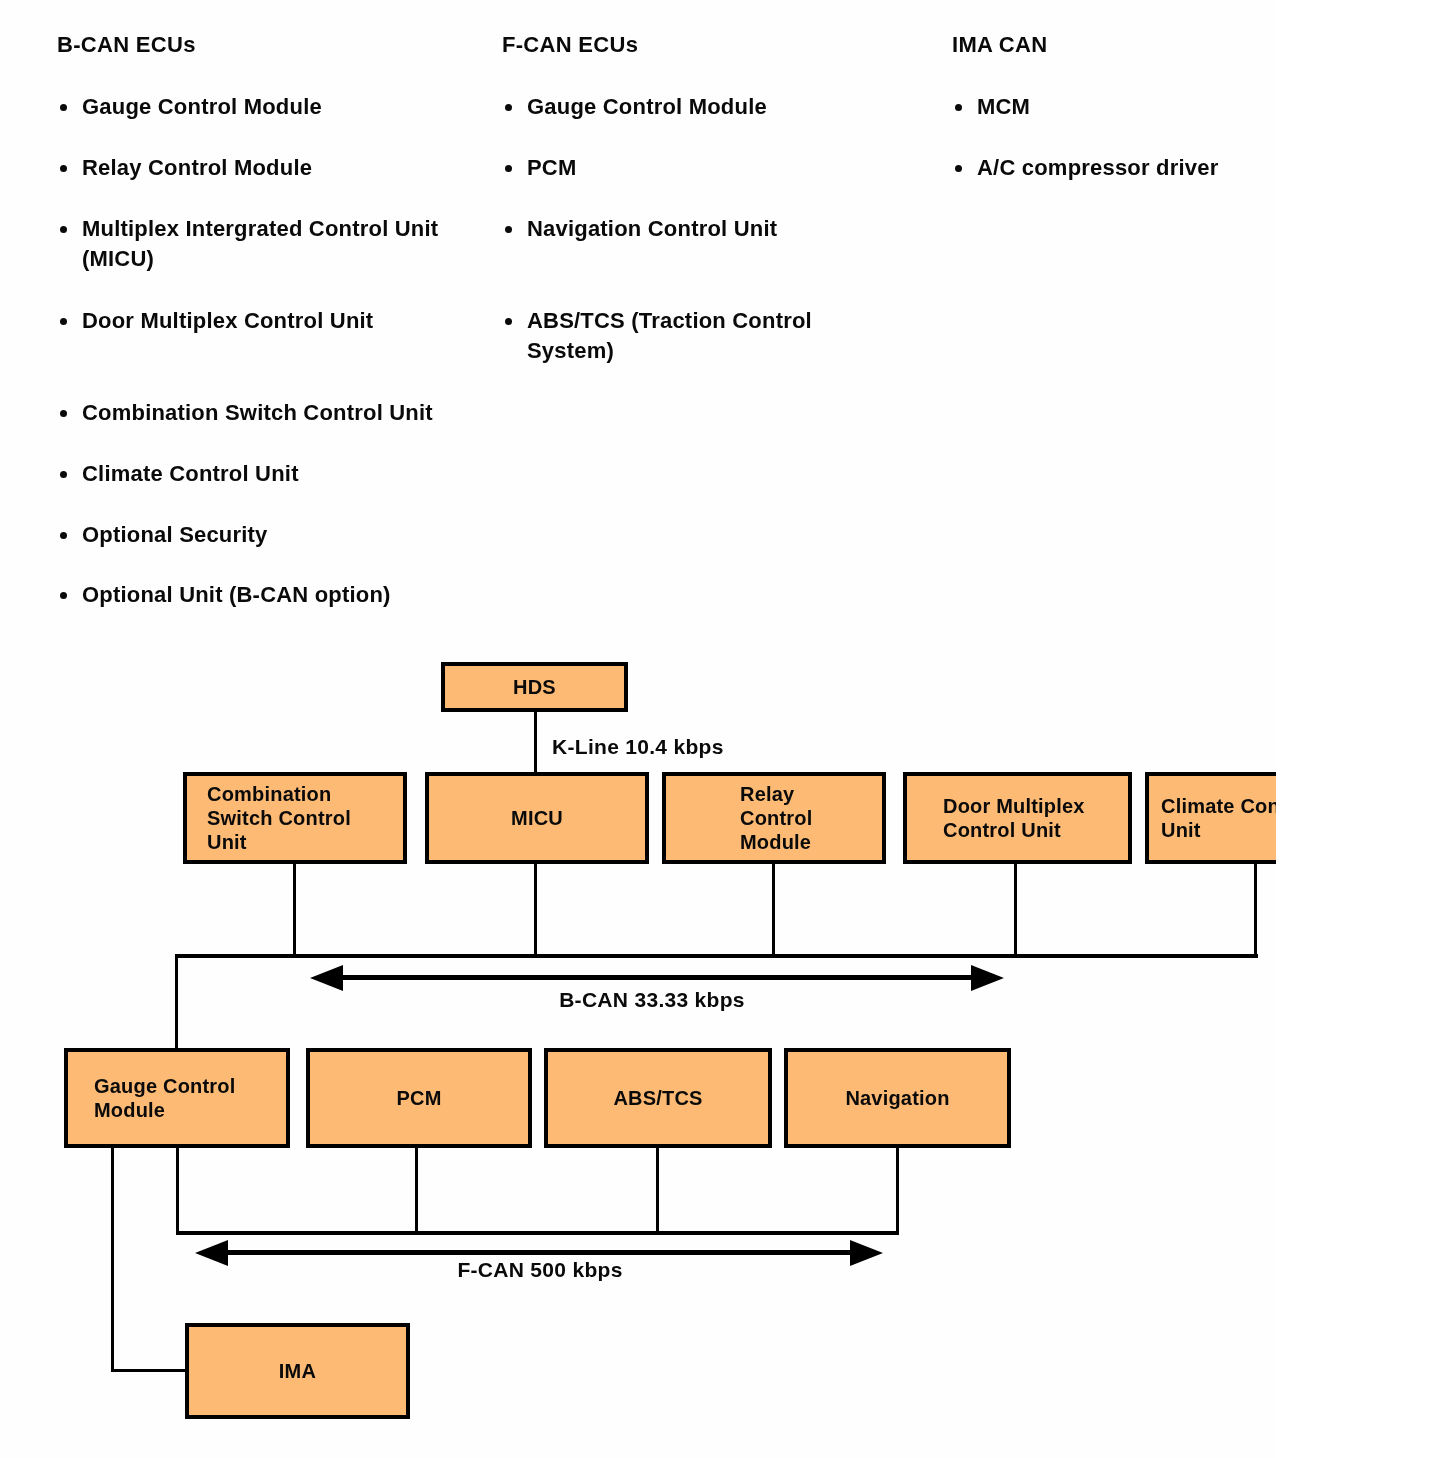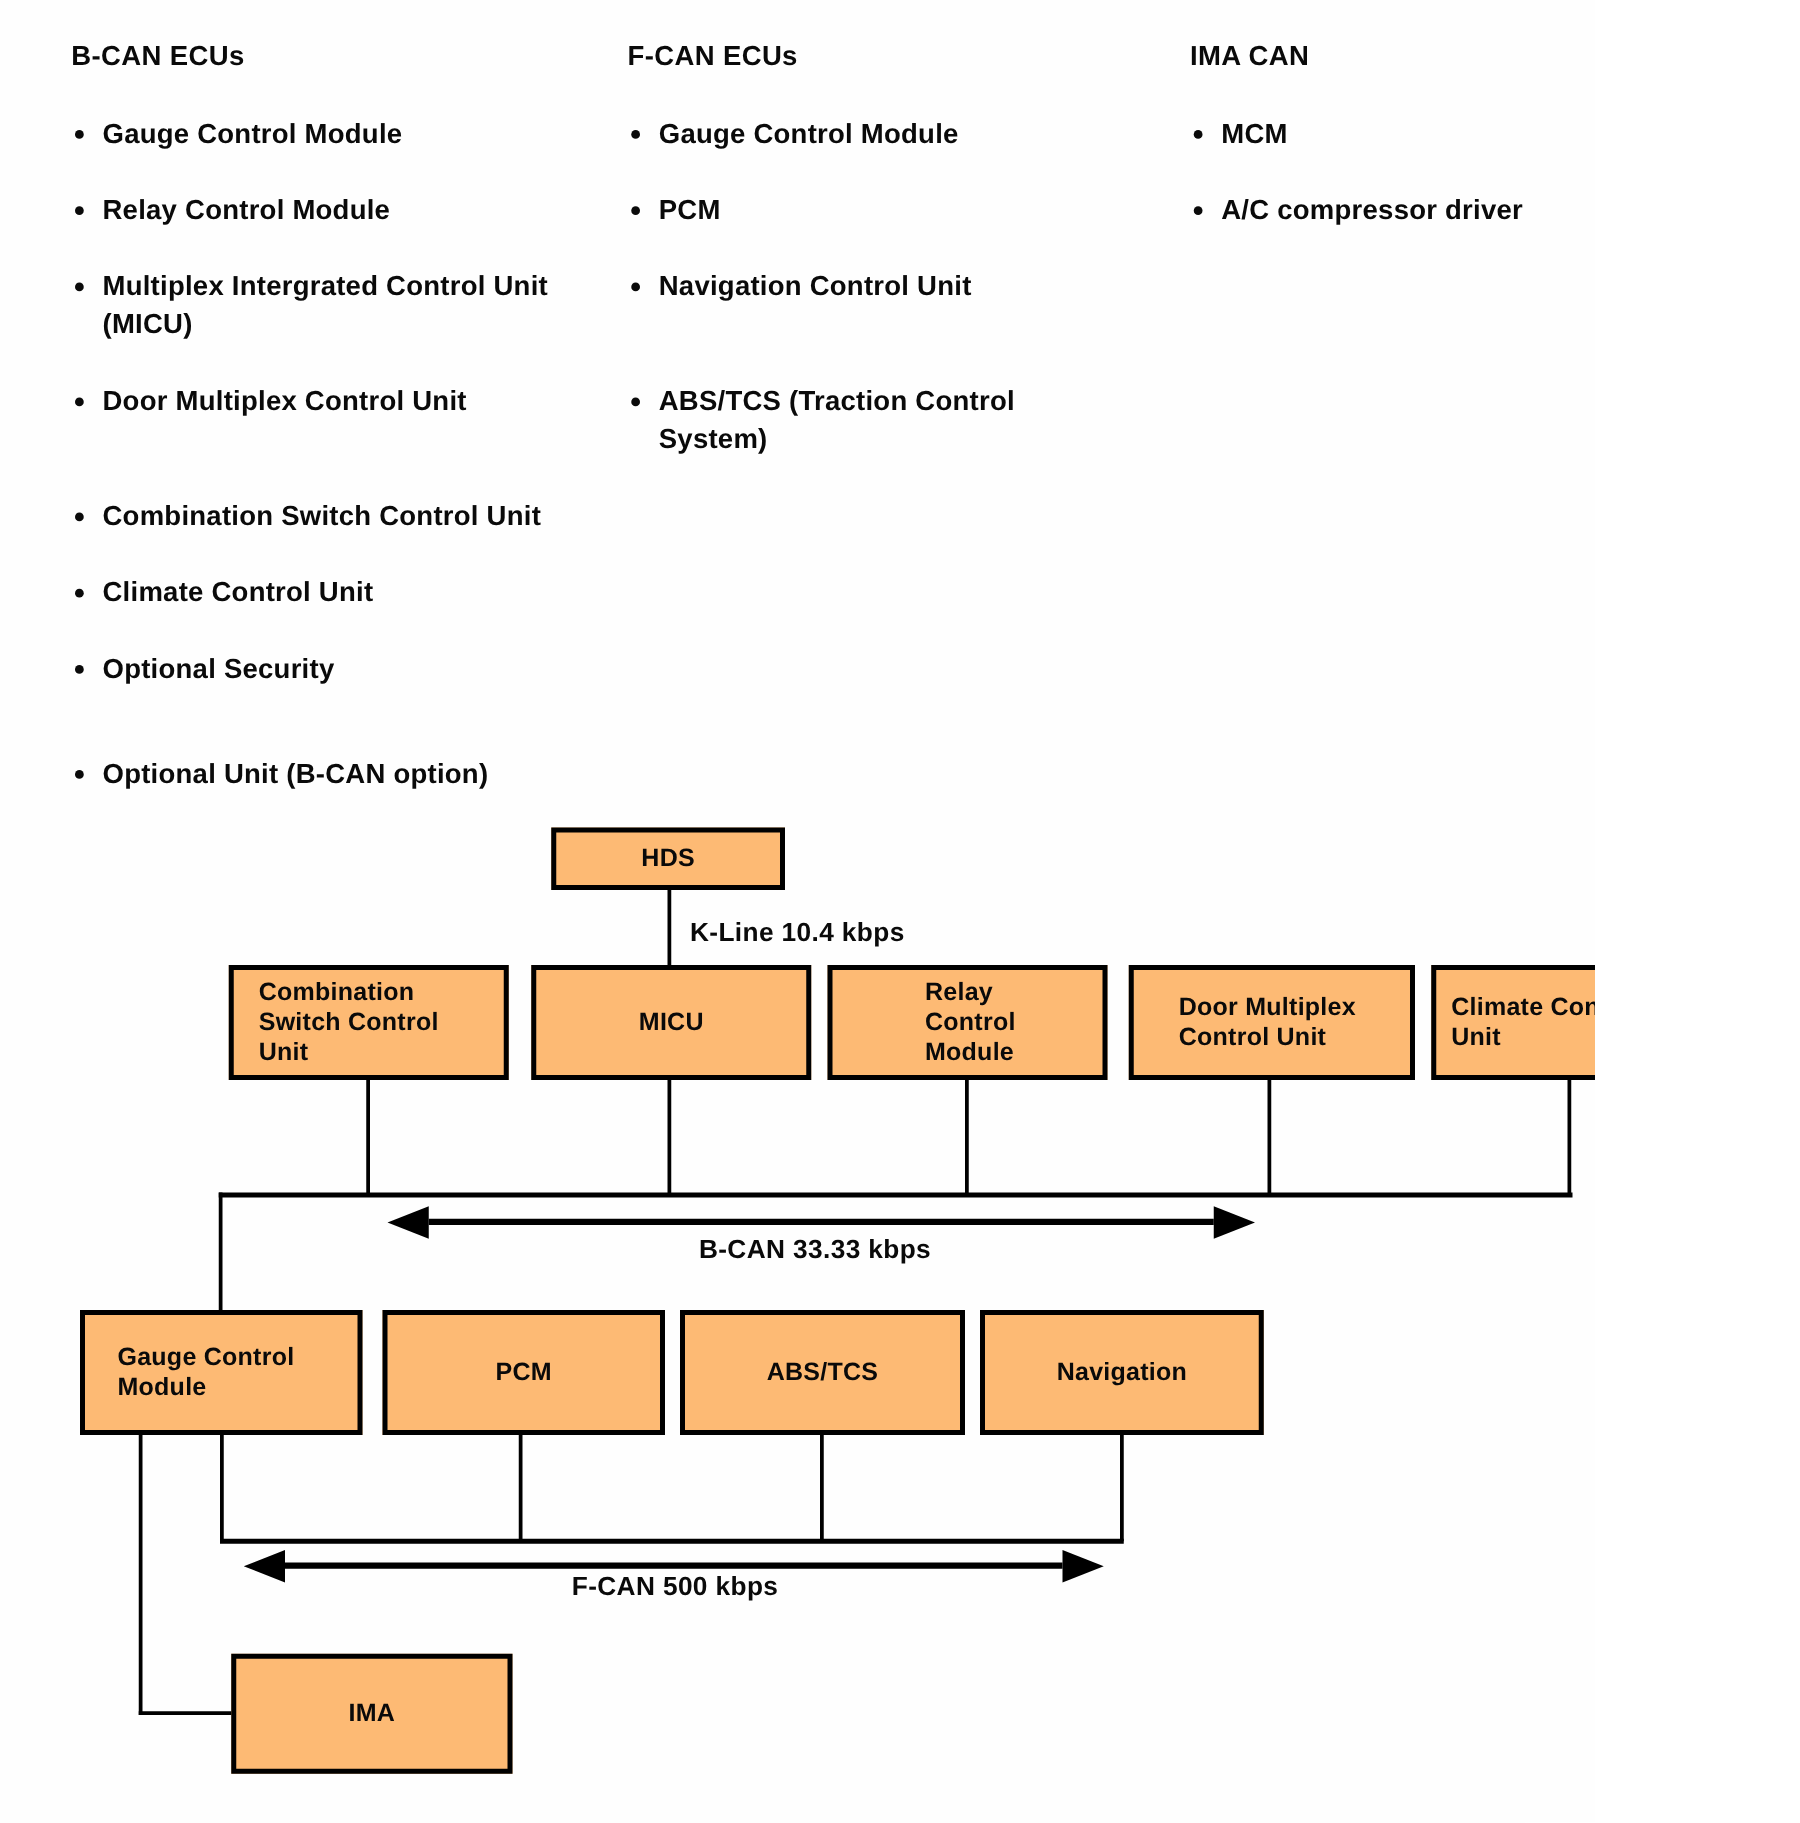--- a/index.html
+++ b/index.html
@@ -43,21 +43,21 @@
   <div class="list-col" id="col-bcan">
     <div class="list-heading" style="top:32px">B-CAN ECUs</div>
     <div class="list-item" style="top:92px"><span class="dot"></span><span>Gauge Control Module</span></div>
     <div class="list-item" style="top:153px"><span class="dot"></span><span>Relay Control Module</span></div>
     <div class="list-item" style="top:214px"><span class="dot"></span><span>Multiplex Intergrated Control Unit
 (MICU)</span></div>
     <div class="list-item" style="top:306px"><span class="dot"></span><span>Door Multiplex Control Unit</span></div>
     <div class="list-item" style="top:398px"><span class="dot"></span><span>Combination Switch Control Unit</span></div>
     <div class="list-item" style="top:459px"><span class="dot"></span><span>Climate Control Unit</span></div>
     <div class="list-item" style="top:520px"><span class="dot"></span><span>Optional Security</span></div>
-    <div class="list-item" style="top:604px"><span class="dot"></span><span>Optional Unit (B-CAN option)</span></div>
+    <div class="list-item" style="top:580px"><span class="dot"></span><span>Optional Unit (B-CAN option)</span></div>
   </div>
 
   <div class="list-col" id="col-fcan">
     <div class="list-heading" style="top:32px">F-CAN ECUs</div>
     <div class="list-item" style="top:92px"><span class="dot"></span><span>Gauge Control Module</span></div>
     <div class="list-item" style="top:153px"><span class="dot"></span><span>PCM</span></div>
     <div class="list-item" style="top:214px"><span class="dot"></span><span>Navigation Control Unit</span></div>
     <div class="list-item" style="top:306px"><span class="dot"></span><span>ABS/TCS (Traction Control
 System)</span></div>
   </div>

